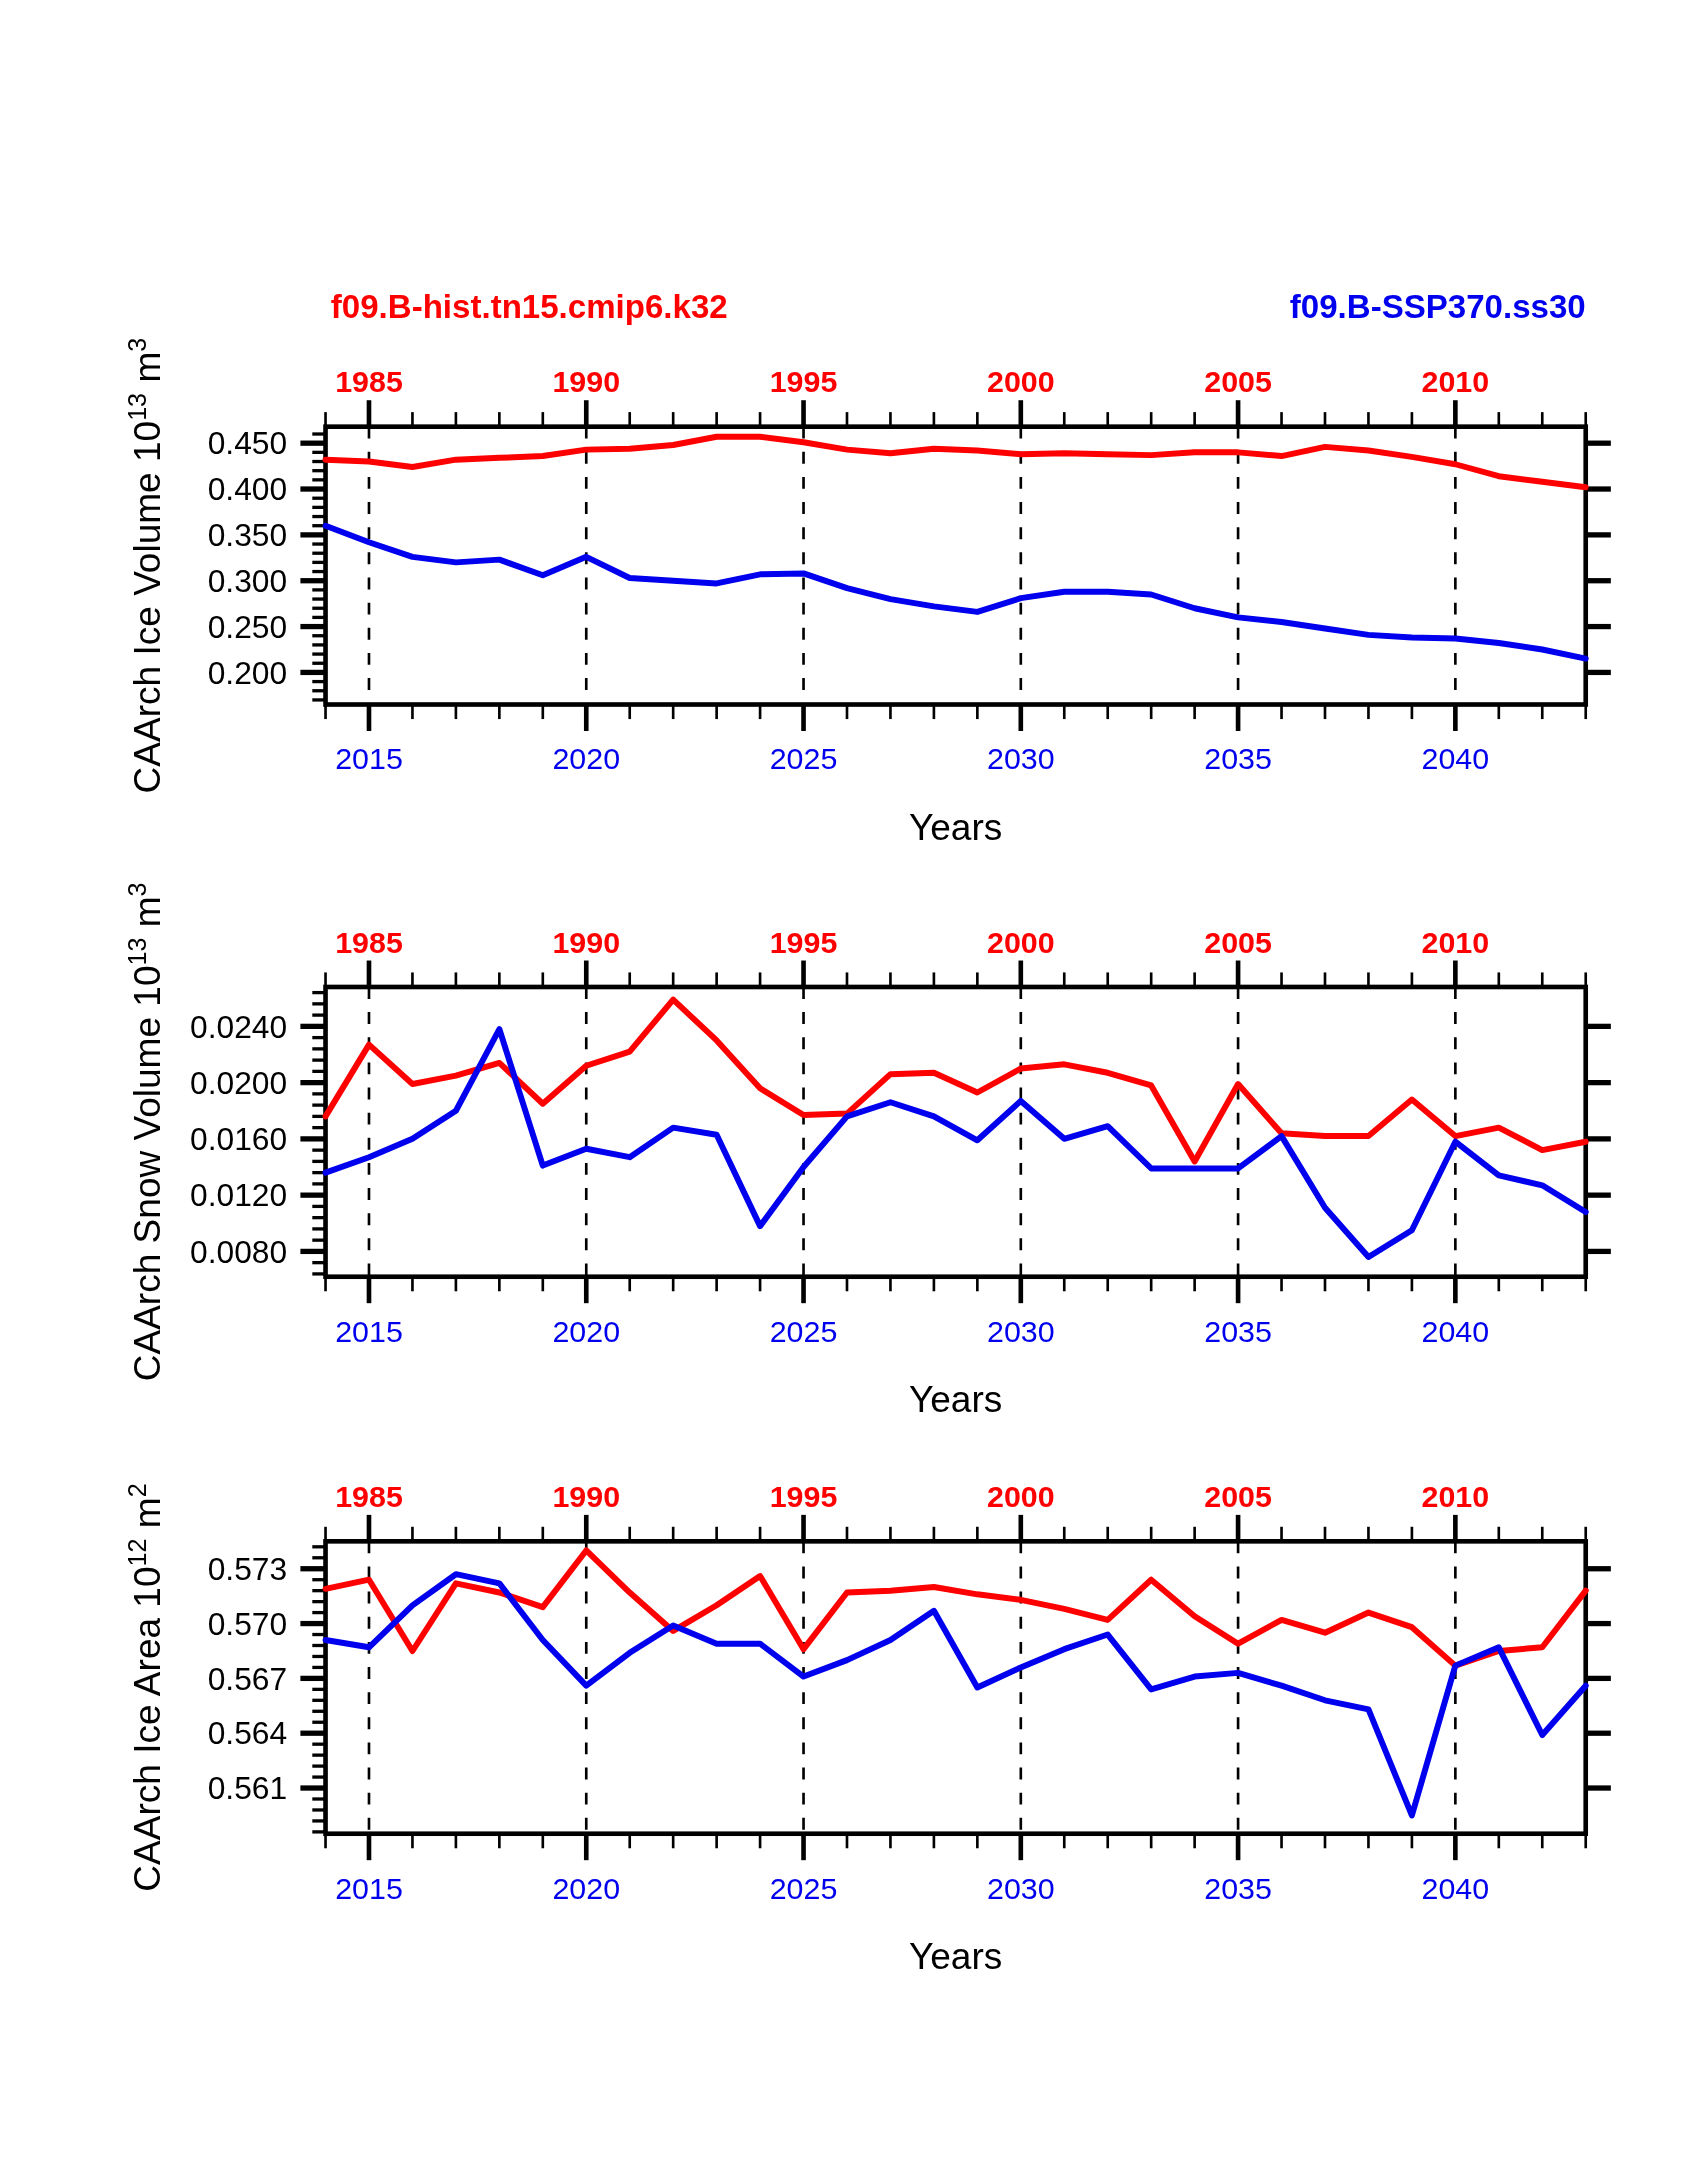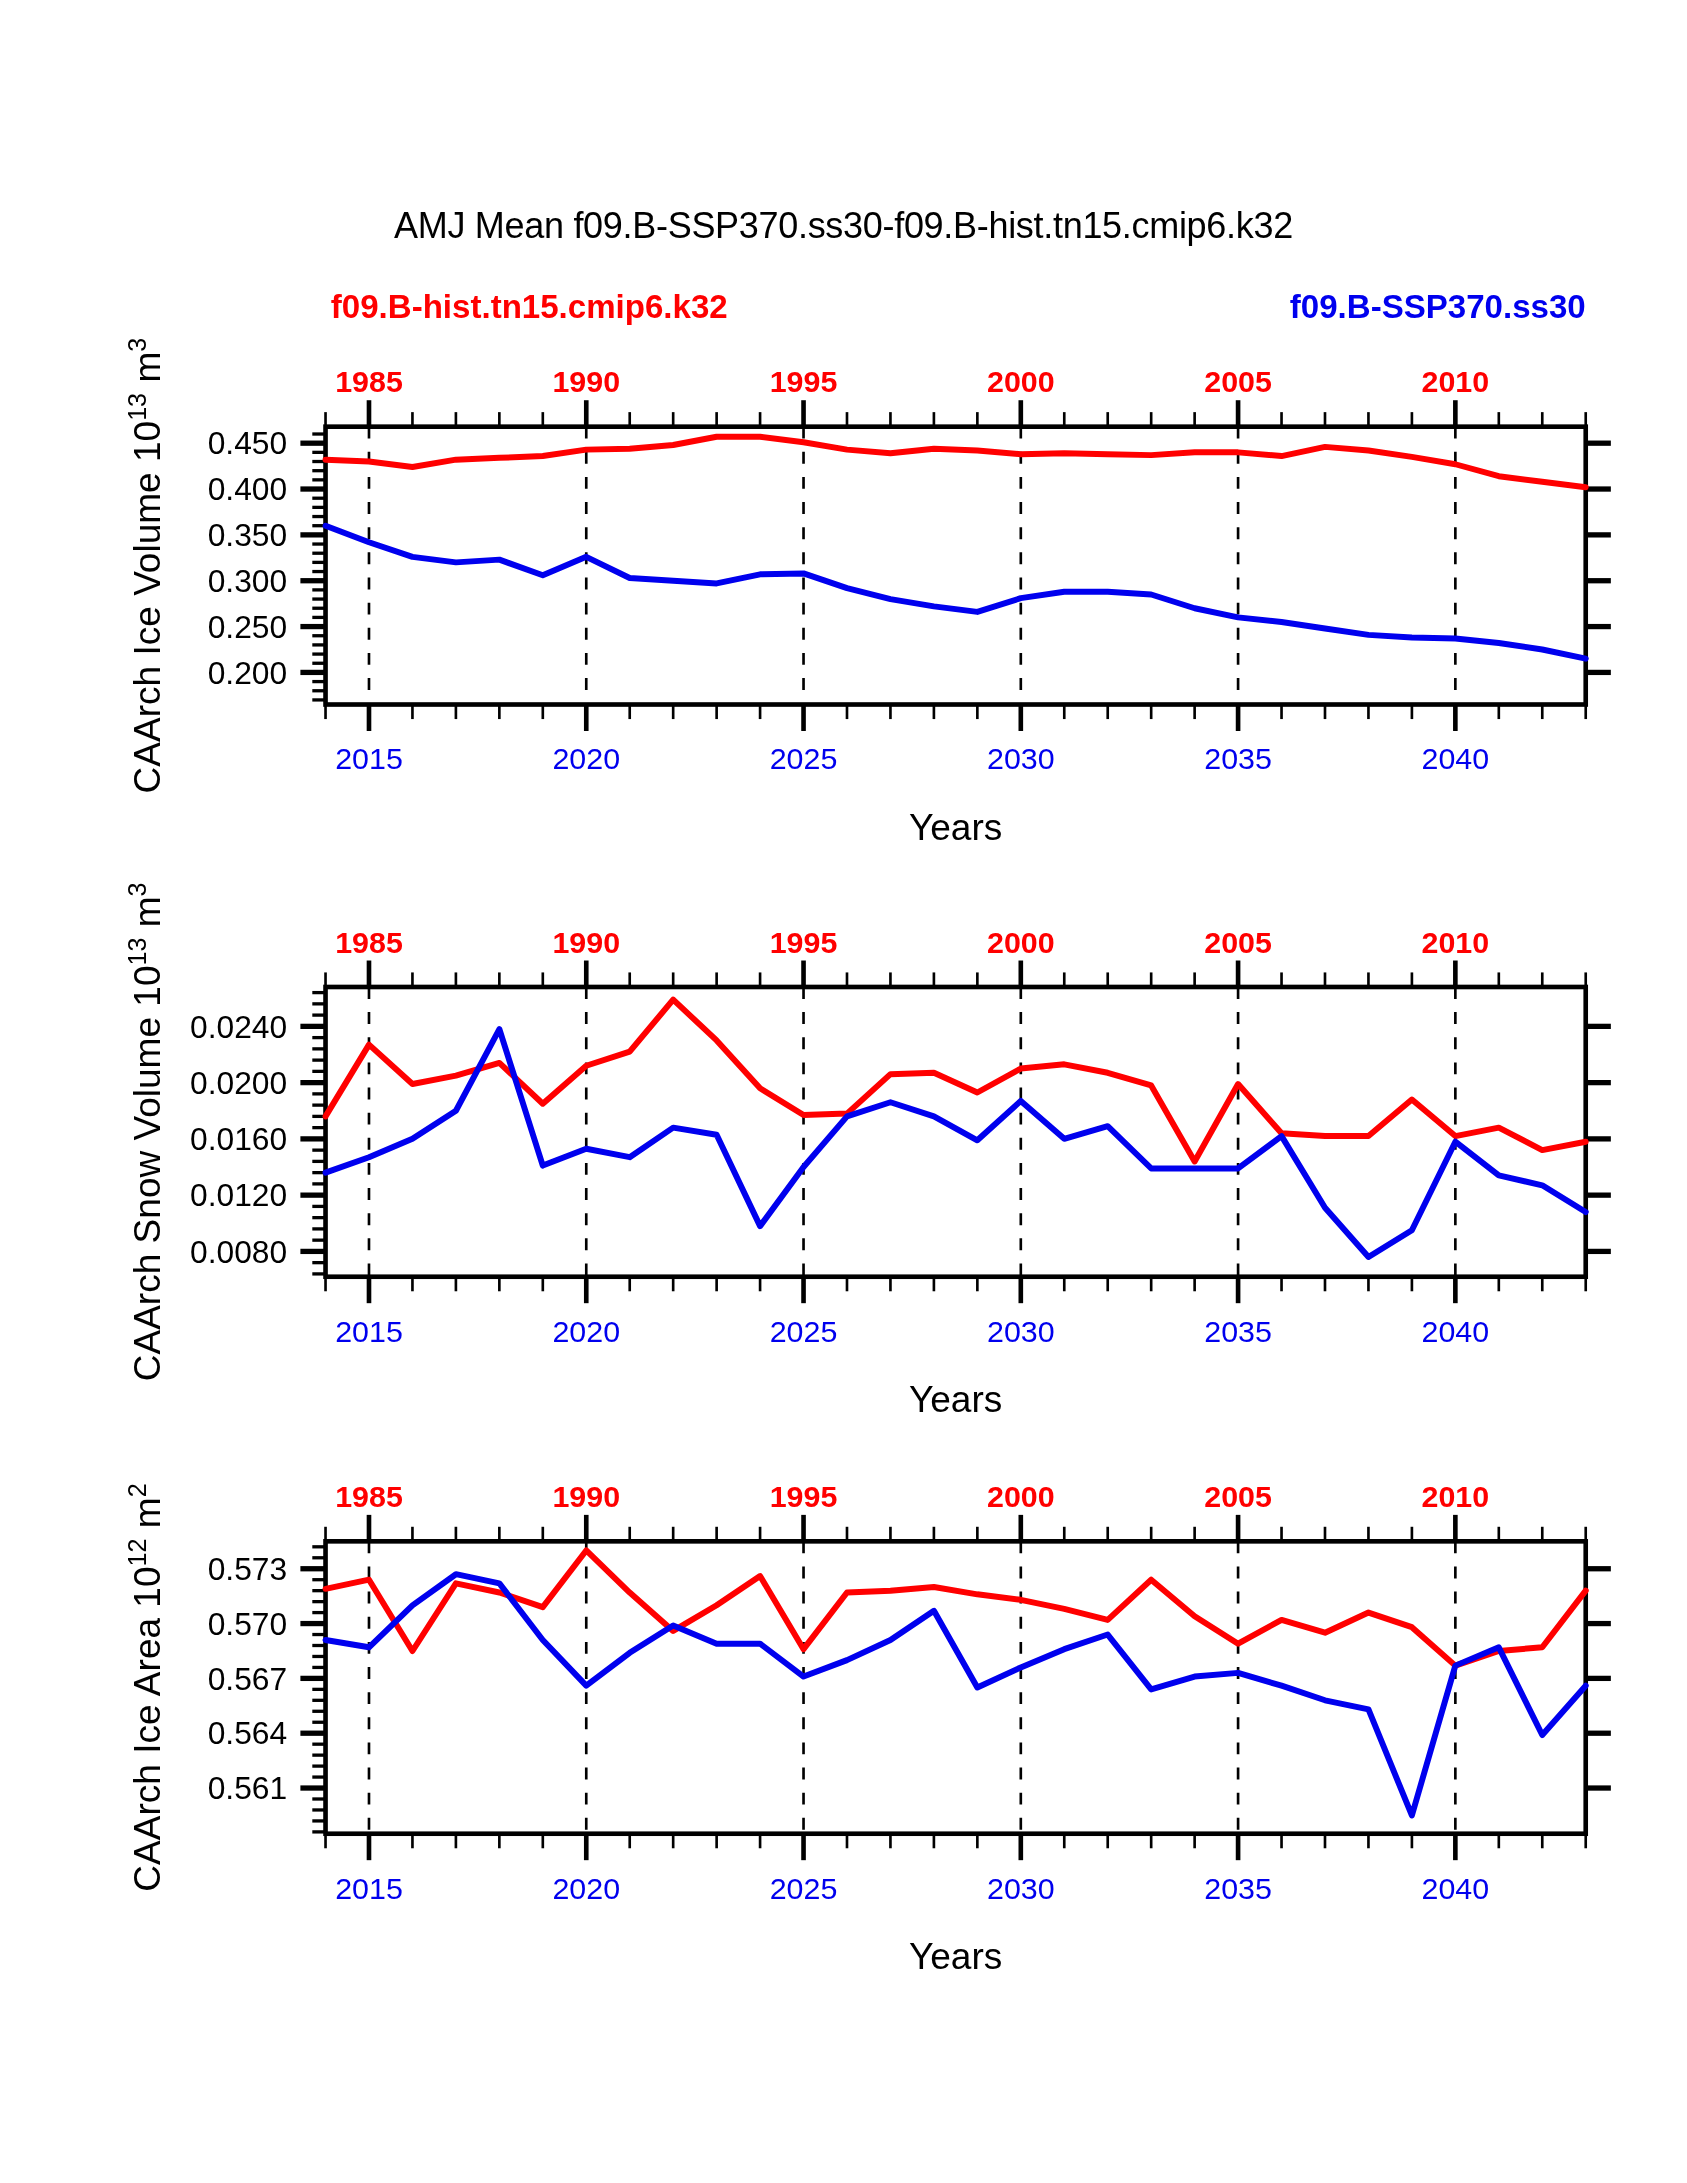--- a/index.html
+++ b/index.html
@@ -6,21 +6,20 @@
   body{width:1687px;height:2183px;font-family:"Liberation Sans",sans-serif;color:#000;}
   #root{position:relative;width:1687px;height:2183px;background:#fff;}
   .ttl{position:absolute;width:100%;text-align:center;font-size:36px;letter-spacing:-0.3px;}
   svg{display:block;}
   text{font-family:"Liberation Sans",sans-serif;}
 </style>
 </head>
 <body>
 
 <div id="root">
-  <div class="ttl" style="top:205px;">AMJ Mean f09.B-SSP370.ss30-f09.B-hist.tn15.cmip6.k32</div>
   <svg id="fig" width="1687" height="2183" viewBox="0 0 2550 3300">
       <text x="500" y="480" fill="#ff0000" font-size="50" font-weight="bold">f09.B-hist.tn15.cmip6.k32</text>
       <text x="2397" y="480" fill="#0000ee" font-size="50" font-weight="bold" text-anchor="end">f09.B-SSP370.ss30</text>
       <rect x="492" y="645" width="1905" height="420" fill="none" stroke="#000000" stroke-width="7"></rect>
       <text x="557.6896551724138" y="593" fill="#ff0000" font-size="46" font-weight="bold" text-anchor="middle">1985</text>
       <text x="886.1379310344828" y="593" fill="#ff0000" font-size="46" font-weight="bold" text-anchor="middle">1990</text>
       <text x="1214.5862068965516" y="593" fill="#ff0000" font-size="46" font-weight="bold" text-anchor="middle">1995</text>
       <text x="1543.0344827586207" y="593" fill="#ff0000" font-size="46" font-weight="bold" text-anchor="middle">2000</text>
       <text x="1871.4827586206898" y="593" fill="#ff0000" font-size="46" font-weight="bold" text-anchor="middle">2005</text>
       <text x="2199.9310344827586" y="593" fill="#ff0000" font-size="46" font-weight="bold" text-anchor="middle">2010</text>

